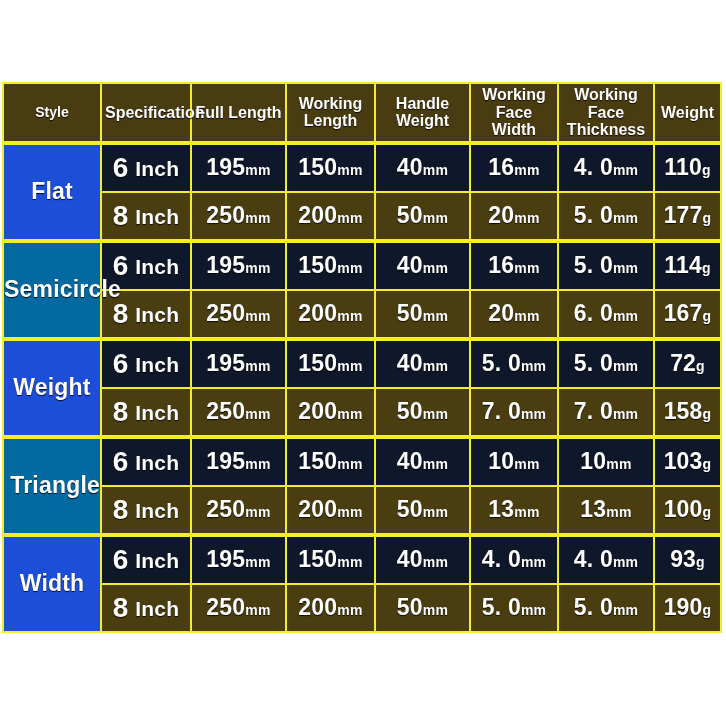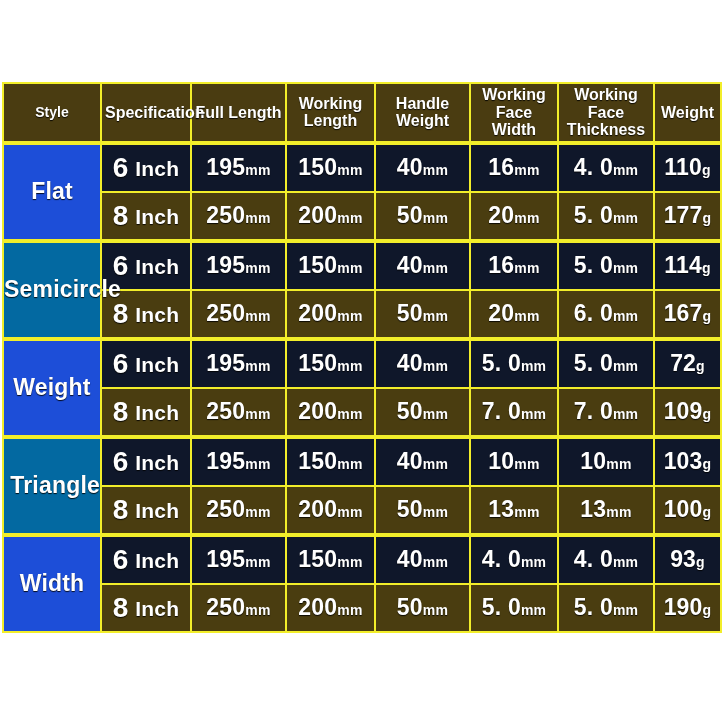--- a/index.html
+++ b/index.html
@@ -189,21 +189,21 @@
             <td><span>5. 0</span><span class="suffix">mm</span></td>
             <td><span>72</span><span class="suffix">g</span></td>
           </tr>
           <tr class="r-olive">
             <td><span class="num-big">8</span> <span class="unit-sm">Inch</span></td>
             <td><span>250</span><span class="suffix">mm</span></td>
             <td><span>200</span><span class="suffix">mm</span></td>
             <td><span>50</span><span class="suffix">mm</span></td>
             <td><span>7. 0</span><span class="suffix">mm</span></td>
             <td><span>7. 0</span><span class="suffix">mm</span></td>
-            <td><span>109</span><span class="suffix">g</span></td>
+            <td><span>158</span><span class="suffix">g</span></td>
           </tr>
           <tr class="r-dark group-start">
             <td class="style-cell sc-olive" rowspan="2">Triangle</td>
             <td><span class="num-big">6</span> <span class="unit-sm">Inch</span></td>
             <td><span>195</span><span class="suffix">mm</span></td>
             <td><span>150</span><span class="suffix">mm</span></td>
             <td><span>40</span><span class="suffix">mm</span></td>
             <td><span>10</span><span class="suffix">mm</span></td>
             <td><span>10</span><span class="suffix">mm</span></td>
             <td><span>103</span><span class="suffix">g</span></td>

